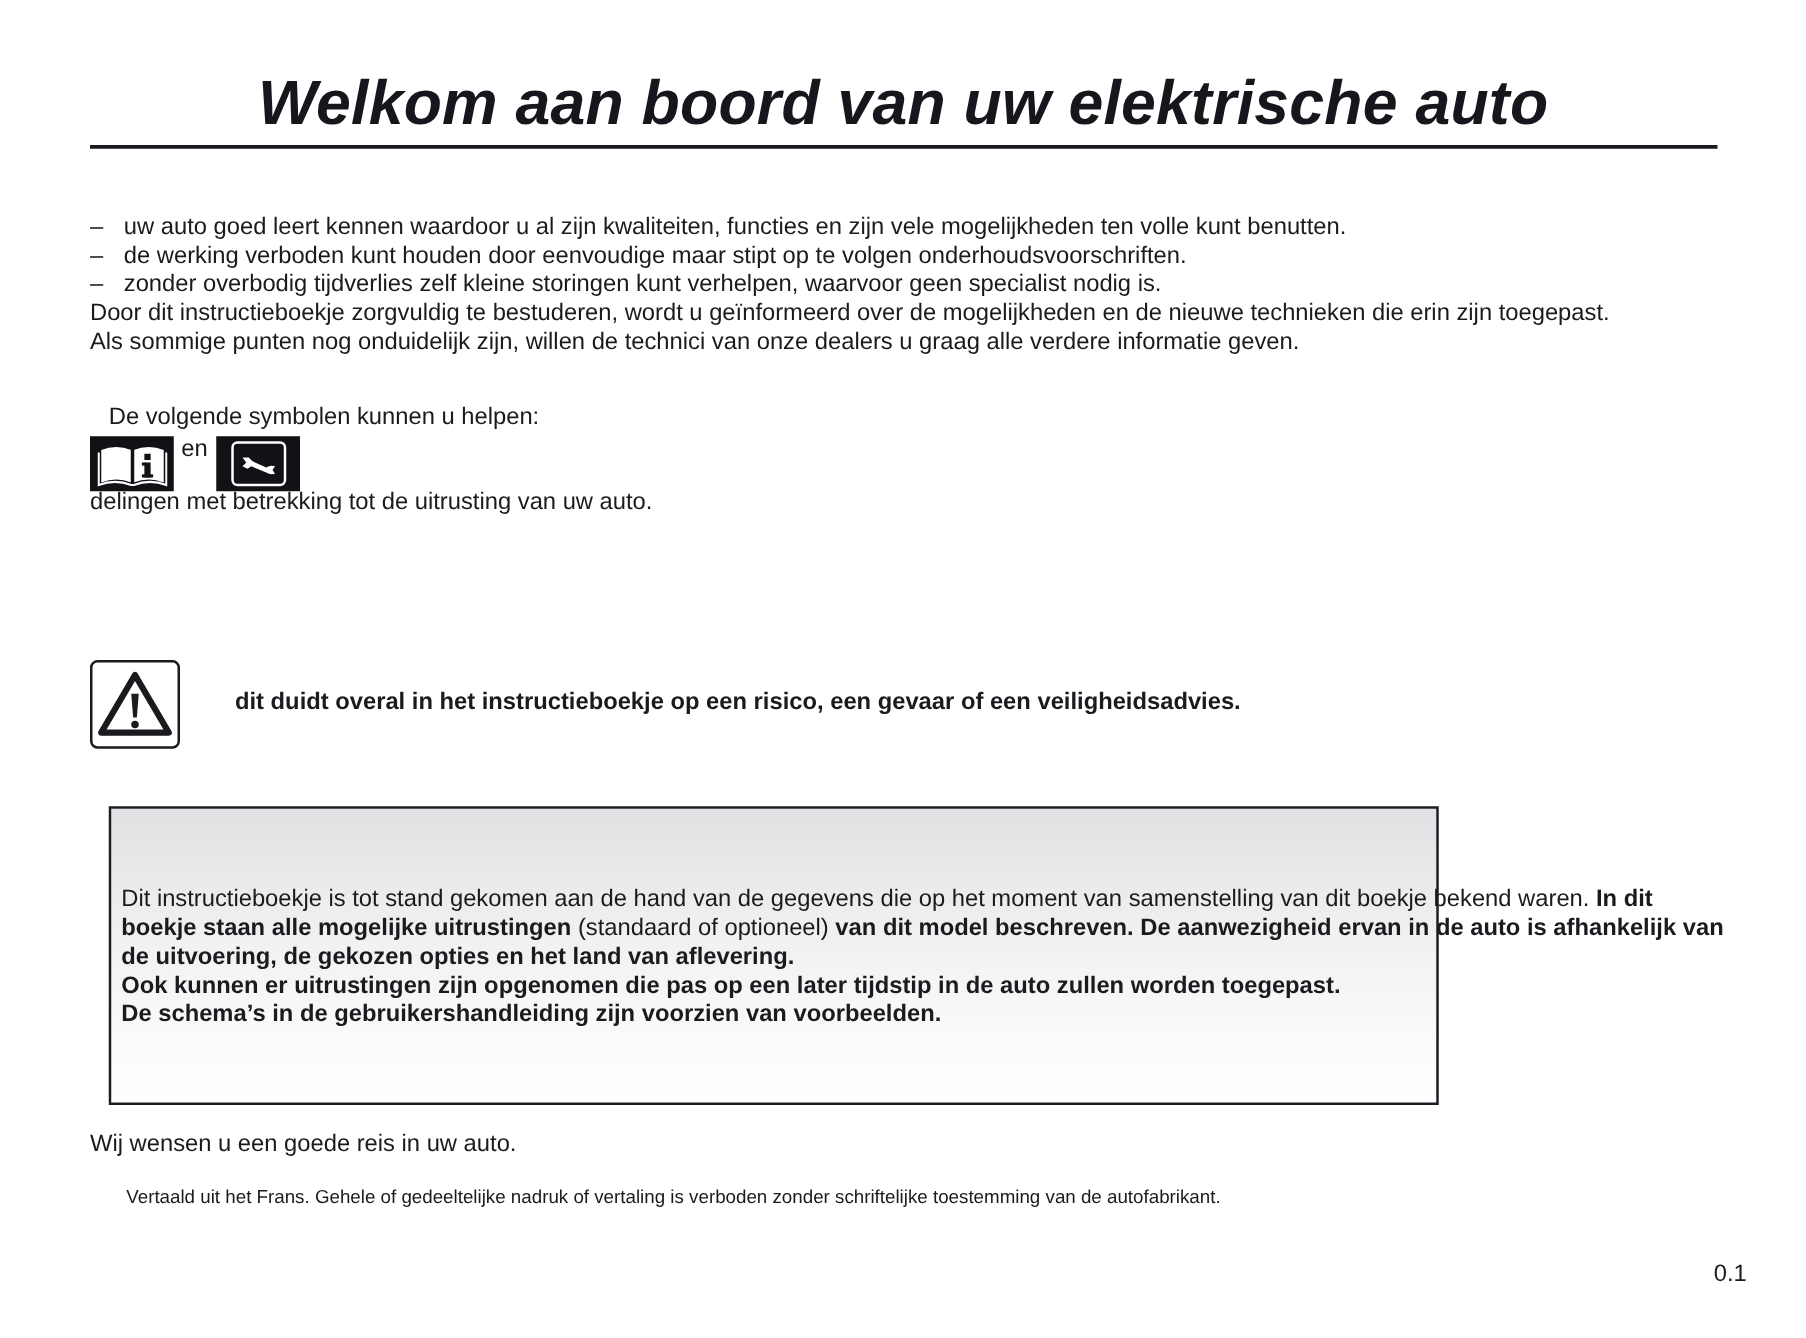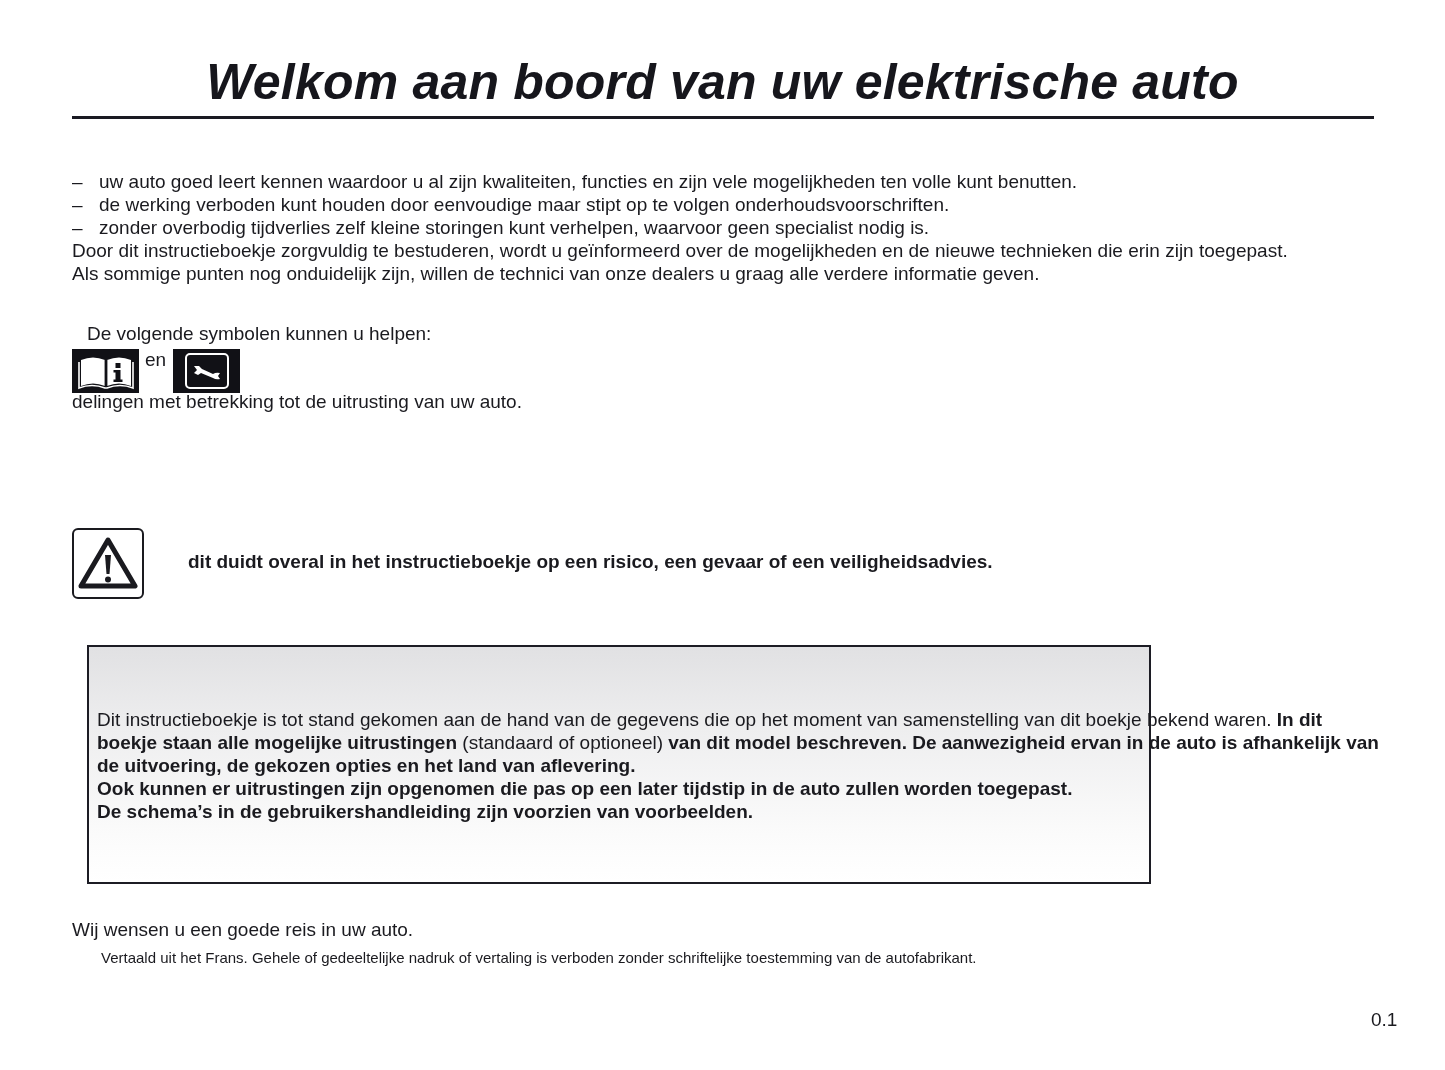--- a/index.html
+++ b/index.html
@@ -136,21 +136,20 @@
       left: 8px;
       top: 61px;
       width: 1282px;
       font-size: 19px;
       line-height: 23px;
       color: #1a1a1f;
     }
     .notice-text b { font-weight: bold; }
     .closing {
       top: 904px;
-      margin-top: 14px;
     }
     .footnote {
       position: absolute;
       left: 101px;
       top: 948px;
       font-size: 15px;
       line-height: 19px;
       color: #1a1a1f;
     }
     .page-number {

